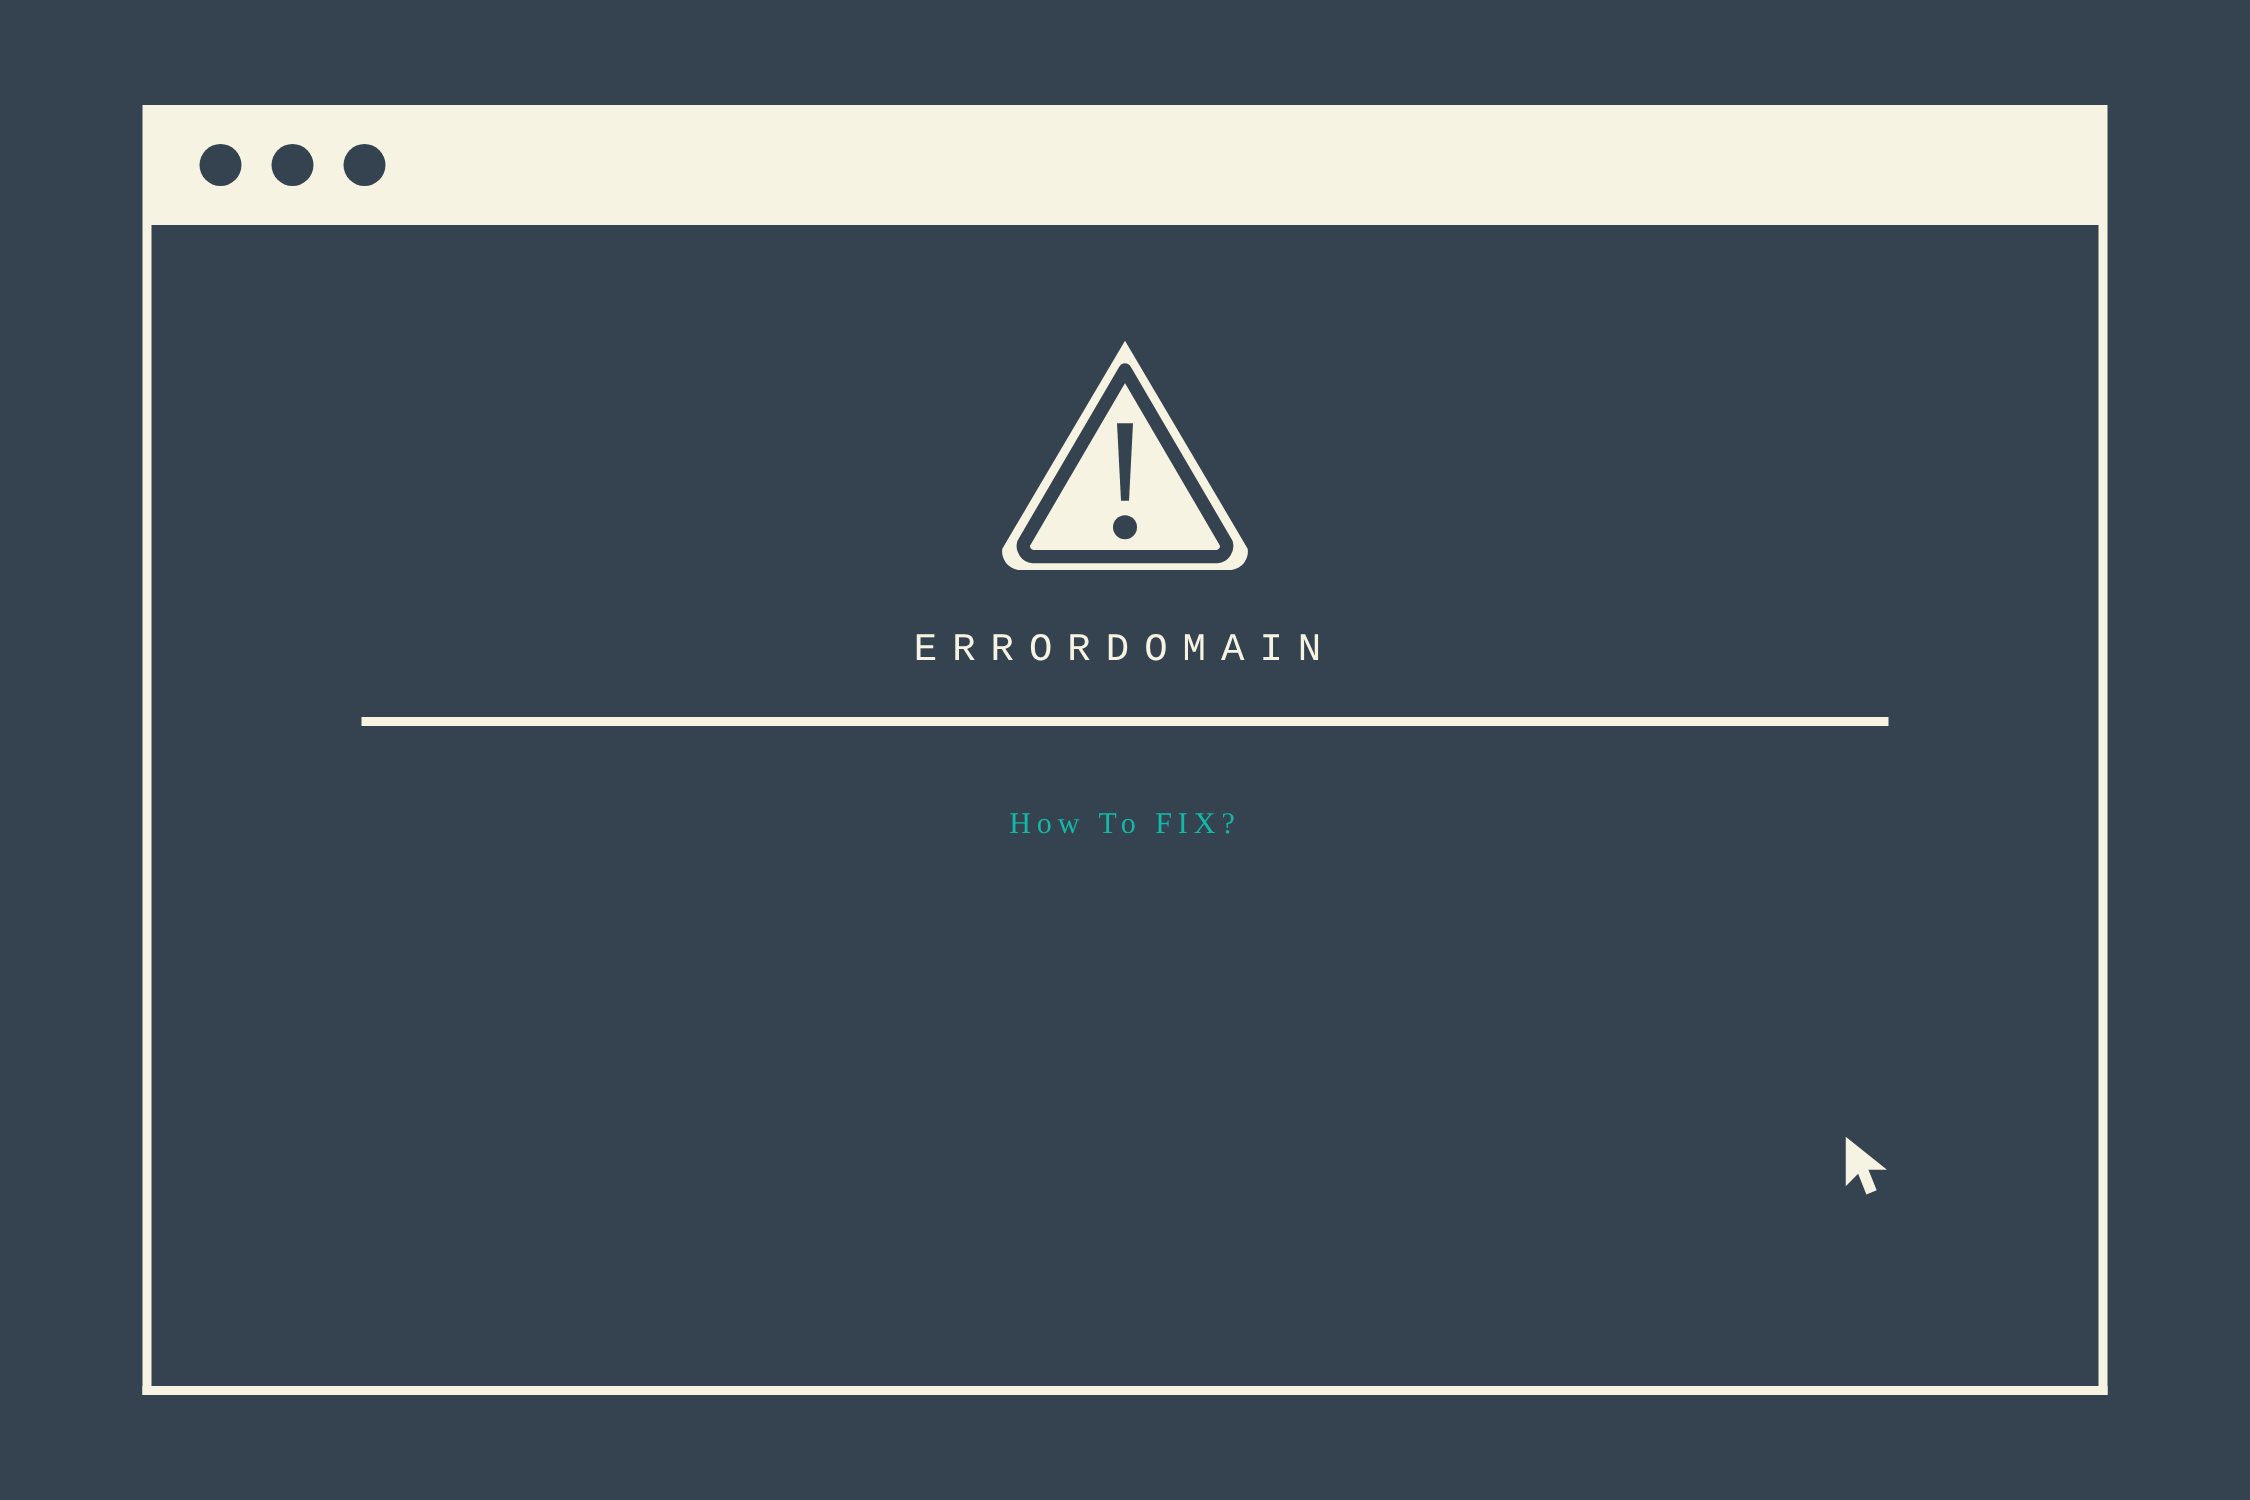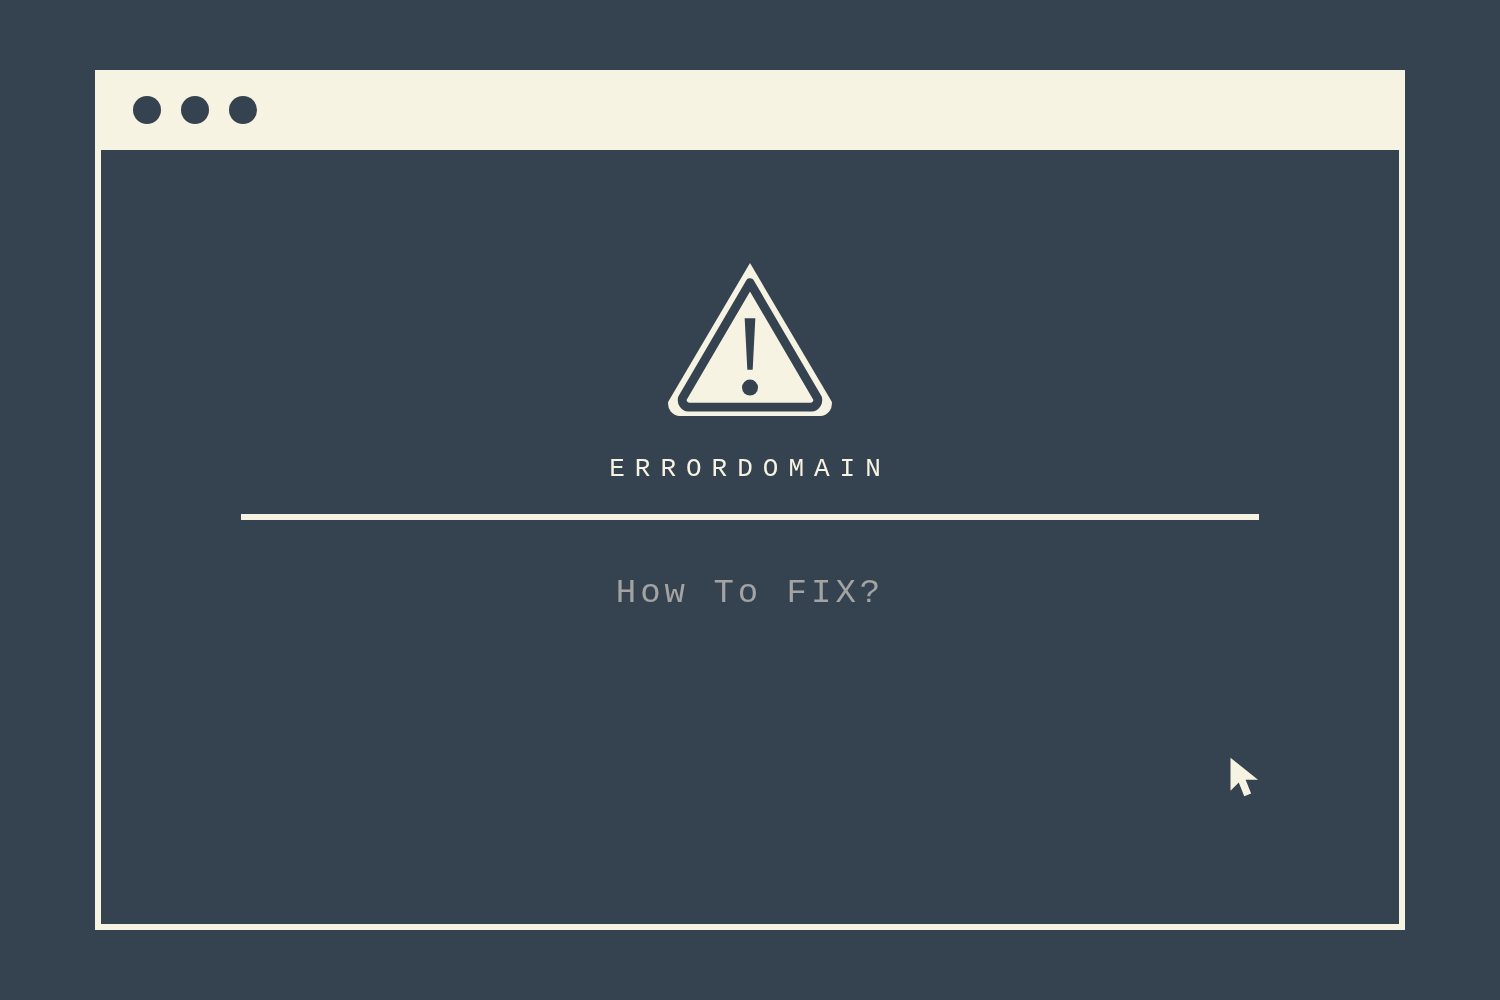--- a/index.html
+++ b/index.html
@@ -33,21 +33,21 @@
       background: #35424f;
     }
     .window-body {
       flex: 1;
       border: 6px solid #f7f3e3;
       border-top: none;
       position: relative;
       display: flex;
       flex-direction: column;
       align-items: center;
-      padding-top: 106px;
+      padding-top: 70px;
     }
     .warn-triangle {
       width: 180px;
       height: 160px;
       display: block;
     }
     .label-small {
       margin-top: 38px;
       color: #f7f3e3;
       font-size: 26px;
@@ -62,24 +62,24 @@
       font-family: "Courier New", Courier, monospace;
     }
     .divider {
       width: 1018px;
       height: 6px;
       background: #f7f3e3;
       margin-top: 30px;
     }
     .subtitle {
       margin-top: 54px;
-      color: #a3a3a3;
-      font-size: 34px;
+      color: #14b8a6;
+      font-size: 20px;
       letter-spacing: 4px;
-      font-family: Liberation Mono, monospace;
+      font-family: Liberation Serif, serif;
     }
     .cursor {
       position: absolute;
       right: 130px;
       bottom: 125px;
       width: 44px;
       height: 44px;
     }
   </style>
 </head>

